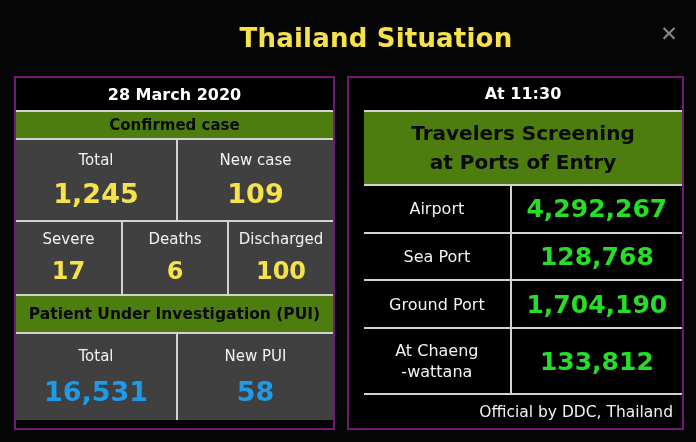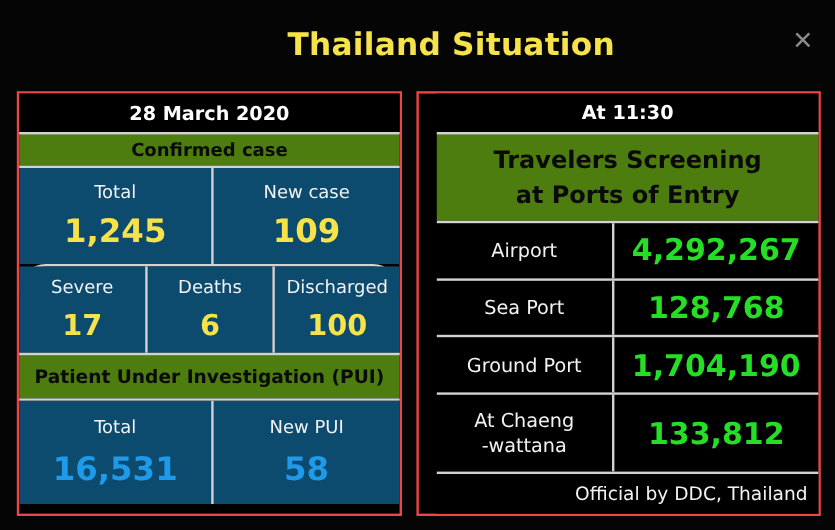--- a/index.html
+++ b/index.html
@@ -58,21 +58,21 @@
   #close-button .x-glyph {
     font-size: 21px;
     font-weight: bold;
     color: #8a8a8a;
     line-height: 21px;
   }
 
   
   .panel {
     position: absolute;
-    border: 2px solid #ef4444;
+    border: 2px solid #701a75;
     box-sizing: border-box;
     background: #000000;
     display: flex;
     flex-direction: column;
   }
   #left-panel {
     left: 14px;
     top: 76px;
     width: 321px;
     height: 354px;
@@ -114,30 +114,30 @@
   #confirmed-band {
     height: 28px;
     font-size: 15px;
     font-weight: bold;
   }
   .stat-row {
     display: flex;
     flex-direction: row;
   }
   #confirmed-stats-row { height: 80px; }
-  #outcome-stats-row { height: 72px; border-radius: 22px; }
+  #outcome-stats-row { height: 72px; }
   #pui-stats-row { height: 86px; }
 
   .stat-cell {
     box-sizing: border-box;
     display: flex;
     flex-direction: column;
     align-items: center;
     justify-content: center;
-    background: #0c4a6e;
+    background: #404040;
     overflow: hidden;
   }
   .stat-label {
     font-size: 15px;
     font-weight: normal;
     color: #f2f2f2;
     line-height: 18px;
     white-space: nowrap;
   }
   .stat-value {

